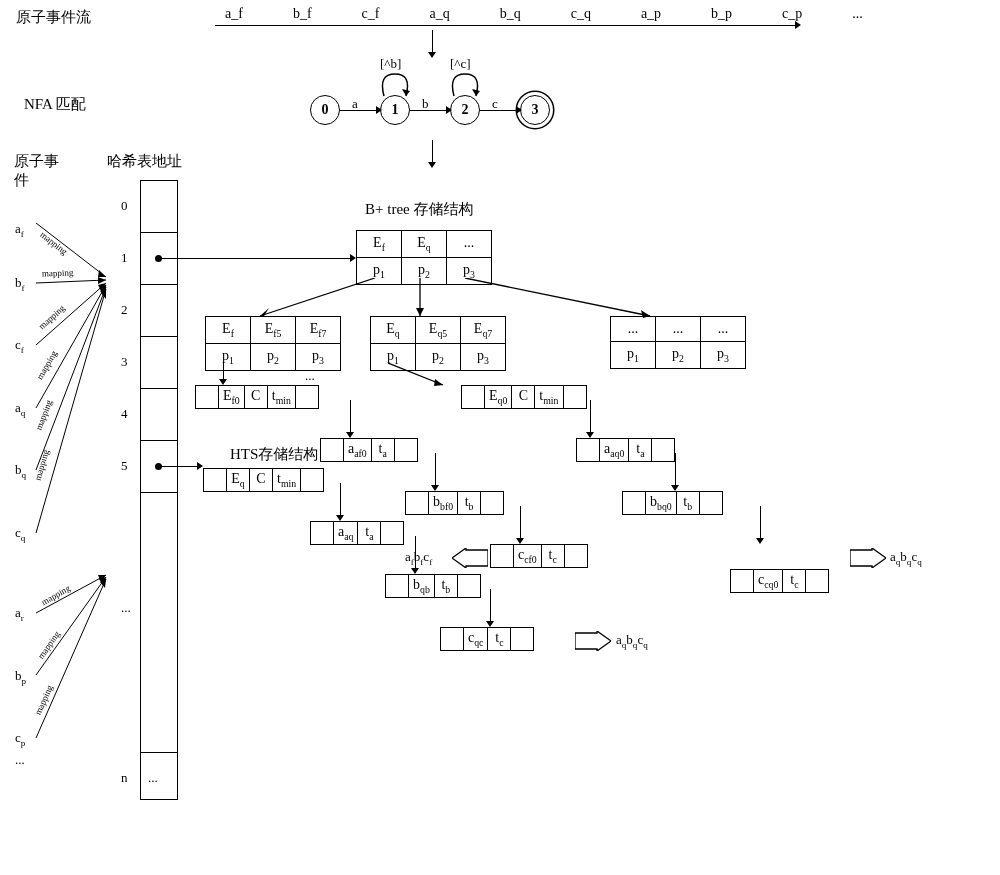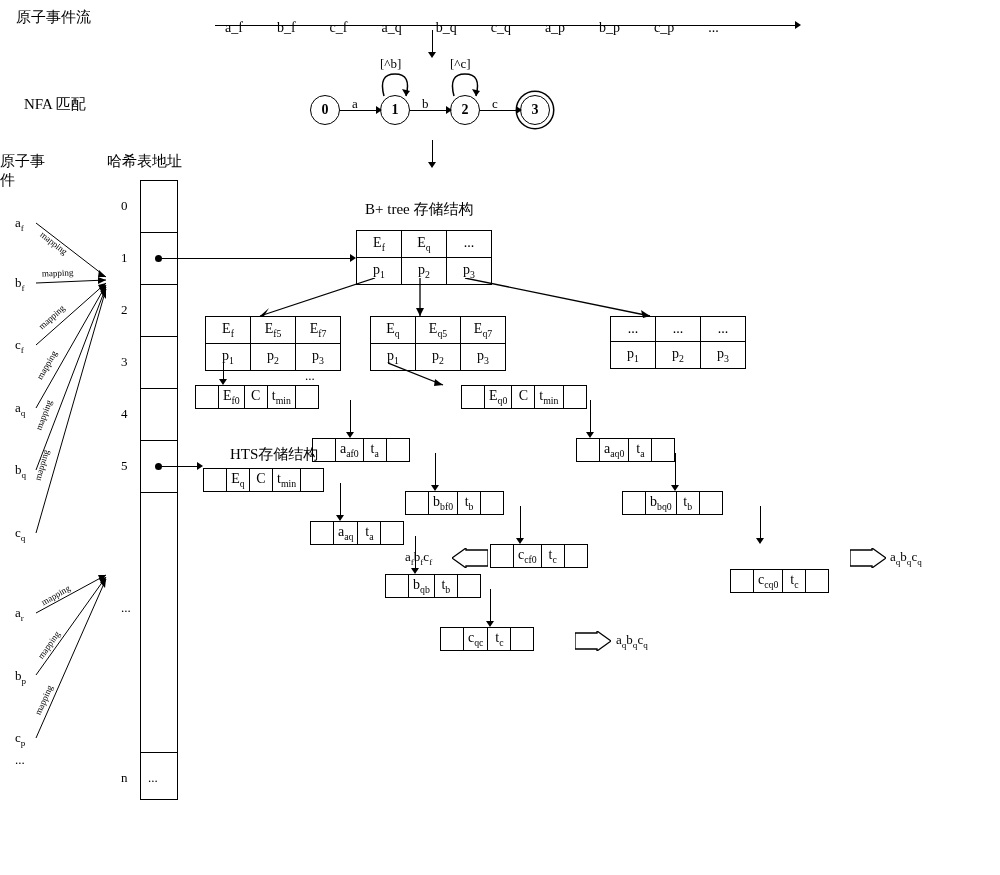--- a/index.html
+++ b/index.html
@@ -25,25 +25,25 @@
 .dr-bot{display:flex}
 .dot{width:7px;height:7px;background:#000;border-radius:50%;position:absolute}
 .mapping{font-size:9px;position:absolute;transform-origin:center}
 .conn{position:absolute;border-left:1.5px solid #000}
 </style>
 </head>
 <body>
 
 <div class="abs label" style="left:16px;top:8px">原子事件流</div>
 <div class="abs label" style="left:24px;top:95px">NFA 匹配</div>
-<div class="abs label" style="left:0;top:152px;white-space:pre">原子事
+<div class="abs label" style="left:14px;top:152px;white-space:pre">原子事
 件</div>
 <div class="abs label" style="left:107px;top:152px">哈希表地址</div>
 
-<div class="abs" style="left:225px;top:20px;display:flex;gap:34px">
+<div class="abs" style="left:225px;top:6px;display:flex;gap:50px">
 <span>a_f</span>
 <span>b_f</span>
 <span>c_f</span>
 <span>a_q</span>
 <span>b_q</span>
 <span>c_q</span>
 <span>a_p</span>
 <span>b_p</span>
 <span>c_p</span>
 <span>...</span>
@@ -82,21 +82,21 @@
 <div class="abs small" style="left:380px;top:56px">[^b]</div>
 <svg class="abs" style="left:448px;top:70px" width="34" height="28">
     <path d="M6 26 Q0 4 17 4 Q34 4 28 26" fill="none" stroke="#000" stroke-width="1.5"></path>
     <polygon points="28,26 24,19 32,21" fill="#000"></polygon>
   </svg>
 <div class="abs small" style="left:450px;top:56px">[^c]</div>
 
 <div class="abs" style="left:432px;top:140px;border-left:1.5px solid #000;height:24px"></div>
 <div class="arrow-head-down" style="left:428px;top:162px"></div>
 
-<div class="abs small" style="left:15px;top:215px">a<sub>f</sub></div>
+<div class="abs small" style="left:15px;top:221px">a<sub>f</sub></div>
 <div class="abs small" style="left:15px;top:275px">b<sub>f</sub></div>
 <div class="abs small" style="left:15px;top:337px">c<sub>f</sub></div>
 <div class="abs small" style="left:15px;top:400px">a<sub>q</sub></div>
 <div class="abs small" style="left:15px;top:462px">b<sub>q</sub></div>
 <div class="abs small" style="left:15px;top:525px">c<sub>q</sub></div>
 <div class="abs small" style="left:15px;top:605px">a<sub>r</sub></div>
 <div class="abs small" style="left:15px;top:668px">b<sub>p</sub></div>
 <div class="abs small" style="left:15px;top:730px">c<sub>p</sub></div>
 <div class="abs small" style="left:15px;top:752px">...</div>
 
@@ -235,21 +235,21 @@
 <div class="node-box" style="left:461px;top:385px">
     <div class="cell-sm" style="width:12px"></div>
     <div class="cell-sm">E<sub>q0</sub></div>
     <div class="cell-sm">C</div>
     <div class="cell-sm">t<sub>min</sub></div>
     <div class="cell-sm" style="width:12px"></div>
   </div>
 
 <div class="conn" style="left:350px;top:400px;height:34px"></div>
 <div class="arrow-head-down" style="left:346px;top:432px"></div>
-<div class="node-box" style="left:312px;top:438px">
+<div class="node-box" style="left:320px;top:438px">
     <div class="cell-sm" style="width:12px"></div>
     <div class="cell-sm">a<sub>af0</sub></div>
     <div class="cell-sm">t<sub>a</sub></div>
     <div class="cell-sm" style="width:12px"></div>
   </div>
 <div class="conn" style="left:435px;top:453px;height:34px"></div>
 <div class="arrow-head-down" style="left:431px;top:485px"></div>
 <div class="node-box" style="left:405px;top:491px">
     <div class="cell-sm" style="width:12px"></div>
     <div class="cell-sm">b<sub>bf0</sub></div>

